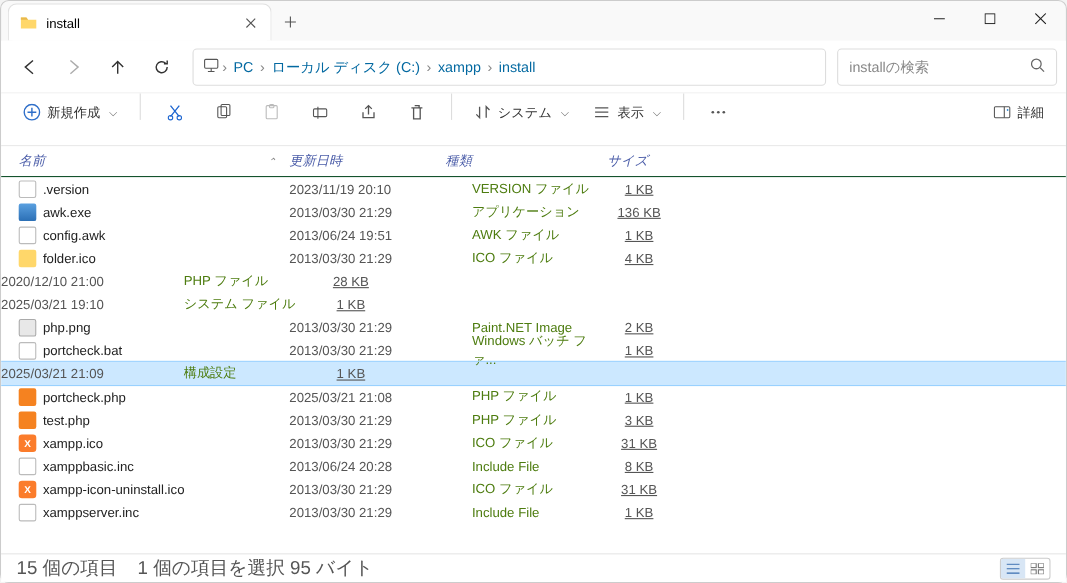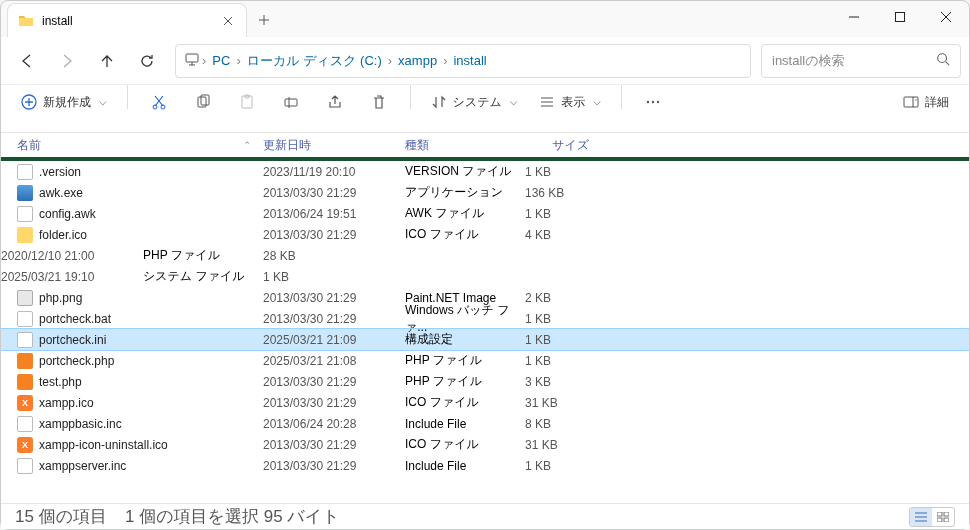--- a/index.html
+++ b/index.html
@@ -28,34 +28,34 @@
 .toolbar { background: #fff; display: flex; align-items: flex-start; height: 48px; padding: 0 12px; gap: 6px; border-bottom: 1px solid #e5e5e5; }
 .tb-btn { height: 34px; display: flex; align-items: center; padding: 0 8px; border-radius: 4px; font-size: 12px; color: #333; gap: 6px; }
 .tb-btn.icon-only { width: 38px; justify-content: center; padding: 0; }
 .tb-sep { width: 1px; height: 24px; background: #ddd; margin: 0 6px; }
 .tb-btn svg { width: 16px; height: 16px; }
 .chevron-down { font-size: 10px; color: #666; margin-left: 2px; }
 .toolbar .spacer { flex: 1; }
 
 .content { flex: 1; background: #fff; display: flex; overflow: hidden; }
 .file-area { flex: 1; display: flex; flex-direction: column; }
-.columns { display: flex; height: 28px; align-items: center; border-bottom: 4px solid #14532d; font-size: 12px; color: #4a5ca8; }
+.columns { display: flex; height: 28px; align-items: center; border-bottom: 1px solid #14532d; font-size: 12px; color: #4a5ca8; font-style: italic; }
 .col-name { width: 262px; padding-left: 16px; display: flex; align-items: center; }
 .col-date { width: 142px; }
 .col-type { width: 120px; }
 .col-size { width: 76px; text-align: right; padding-right: 12px; }
 .sort-ind { margin-left: auto; margin-right: 12px; color: #888; font-size: 9px; }
 
 .rows { flex: 1; overflow: auto; }
 .row { display: flex; height: 21px; align-items: center; font-size: 12px; color: #222; }
 .row.selected { background: #cce8ff; outline: 1px solid #99d1ff; }
 .row .c-name { width: 262px; padding-left: 16px; display: flex; align-items: center; gap: 6px; text-align: right; }
 .row .c-date { width: 142px; color: #555; }
-.row .c-type { width: 120px; color: #000000; }
-.row .c-size { width: 76px; text-align: left; padding-right: 12px; color: #555; }
+.row .c-type { width: 120px; color: #4d7c0f; margin-left: 24px; }
+.row .c-size { width: 76px; text-align: center; padding-right: 12px; color: #555; text-decoration: underline; }
 .file-icon { width: 16px; height: 16px; display: inline-flex; align-items: center; justify-content: center; font-size: 11px; }
 
 .statusbar { height: 26px; border-top: 1px solid #e5e5e5; background: #fff; display: flex; align-items: center; padding: 0 14px; font-size: 17px; color: #555; gap: 18px; }
 .statusbar .spacer { flex: 1; }
 .view-toggle { display: flex; border: 1px solid #ccc; border-radius: 3px; overflow: hidden; }
 .vt { width: 22px; height: 18px; display: flex; align-items: center; justify-content: center; }
 .vt.active { background: #d8e6f5; }
 
 
 .ico-generic { background: #fff; border: 1px solid #bbb; border-radius: 2px; }
@@ -302,24 +302,20 @@
           <div class="row">
             <div class="c-name">
               <span class="file-icon ico-generic"></span>
               <span>portcheck.bat</span>
             </div>
             <div class="c-date">2013/03/30 21:29</div>
             <div class="c-type">Windows バッチ ファ...</div>
             <div class="c-size">1 KB</div>
           </div>
           <div class="row selected">
-            <div class="c-name">
-              <span class="file-icon ico-generic"></span>
-              <span>portcheck.ini</span>
-            </div>
             <div class="c-date">2025/03/21 21:09</div>
             <div class="c-type">構成設定</div>
             <div class="c-size">1 KB</div>
           </div>
           <div class="row">
             <div class="c-name">
               <span class="file-icon ico-php"></span>
               <span>portcheck.php</span>
             </div>
             <div class="c-date">2025/03/21 21:08</div>

